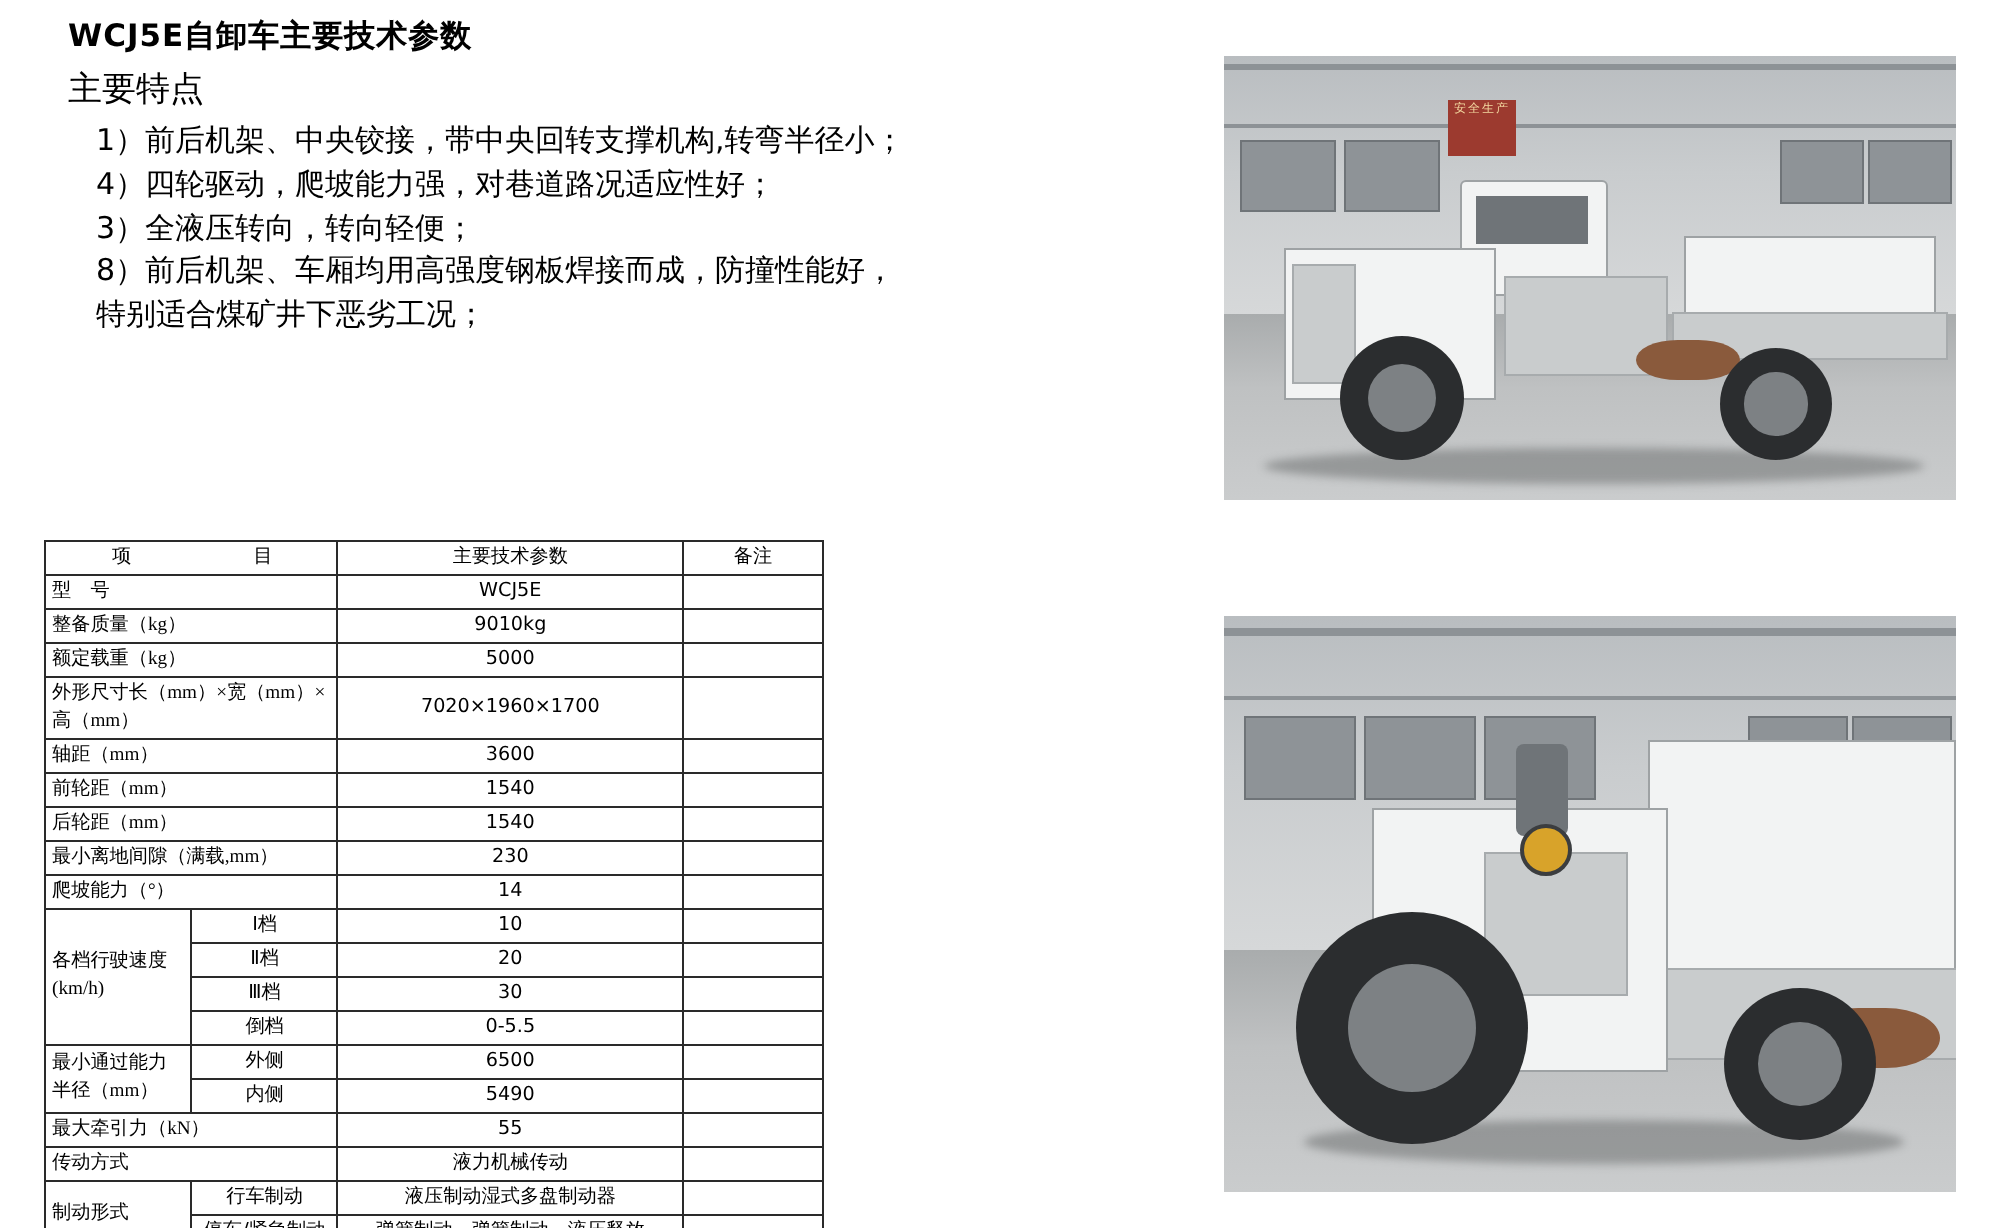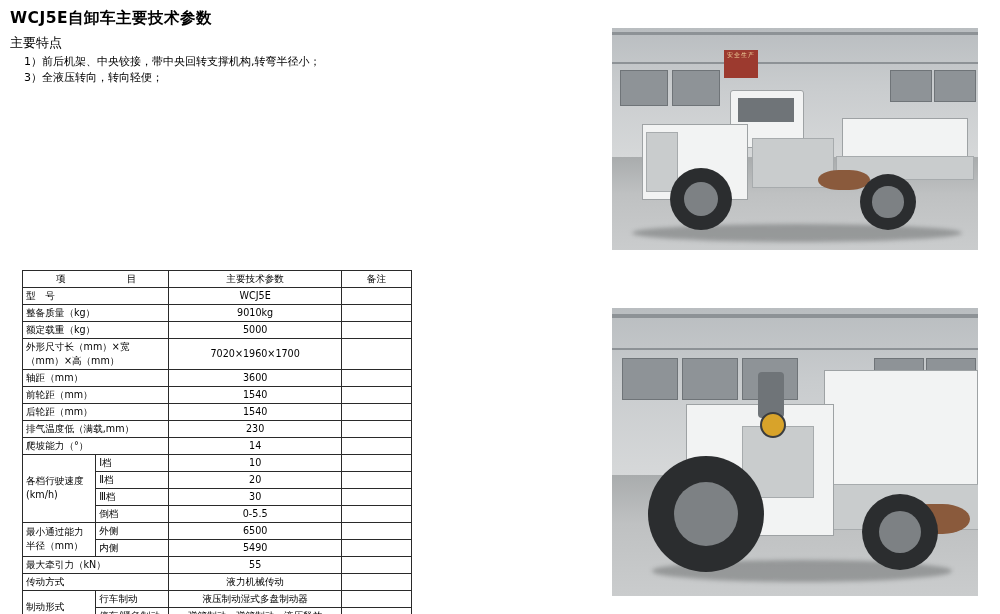--- a/index.html
+++ b/index.html
@@ -16,43 +16,43 @@
     position: relative;
   }
   .page {
     position: relative;
     width: 1000px;
     height: 614px;
   }
   
   .left-col {
     position: absolute;
-    left: 10px;
+    left: 34px;
     top: 8px;
     width: 420px;
   }
   .doc-title {
     font-size: 15.5px;
     font-weight: bold;
     letter-spacing: 0.5px;
     margin: 0 0 6px 0;
     line-height: 1.3;
   }
   .section-label {
-    font-size: 13px;
+    font-size: 17px;
     margin: 0 0 2px 0;
     line-height: 1.4;
   }
   .feature-list {
     margin: 0;
     padding: 0;
     list-style: none;
   }
   .feature-list li {
-    font-size: 11px;
+    font-size: 15px;
     line-height: 1.42;
     text-indent: 0;
     margin-bottom: 0.5px;
     padding-left: 14px;
   }
   
   .spec-table {
     position: absolute;
     left: 22px;
     top: 270px;
@@ -61,34 +61,34 @@
     font-size: 9.6px;
     table-layout: fixed;
   }
   .spec-table td {
     border: 1px solid #2a2a2a;
     padding: 1px 3px;
     line-height: 1.45;
     height: 14px;
     vertical-align: middle;
   }
-  .col-item { width: 118px; }
+  .col-item { width: 118px; font-family: Liberation Serif, serif; }
   .col-sub  { width: 48px; }
   .col-val  { width: 158px; text-align: center; }
   .col-rem  { width: 60px; }
   .hdr td {
     text-align: center;
     font-weight: normal;
   }
   .hdr .col-item {
     text-align: center;
     letter-spacing: 14px;
     padding-left: 18px;
   }
-  .ctr { text-align: left; }
+  .ctr { text-align: center; }
   .two-line { line-height: 1.35; }
 
   
   .photo {
     position: absolute;
     overflow: hidden;
     background: #cfd2d4;
   }
   #photo-top {
     left: 612px;
@@ -183,21 +183,23 @@
 </head>
 <body>
 
 <div class="page">
 
   <div class="left-col">
     <h1 class="doc-title">WCJ5E自卸车主要技术参数</h1>
     <p class="section-label">主要特点</p>
     <ul class="feature-list">
       <li>1）前后机架、中央铰接，带中央回转支撑机构,转弯半径小；</li>
+      <li>4）四轮驱动，爬坡能力强，对巷道路况适应性好；</li>
       <li>3）全液压转向，转向轻便；</li>
+      <li>8）前后机架、车厢均用高强度钢板焊接而成，防撞性能好，特别适合煤矿井下恶劣工况；</li>
     </ul>
   </div>
 
   <table class="spec-table">
     <tbody>
       <tr class="hdr">
         <td class="col-item" colspan="2">项　　目</td>
         <td class="col-val">主要技术参数</td>
         <td class="col-rem ctr">备注</td>
       </tr>
@@ -231,21 +233,21 @@
         <td class="col-item" colspan="2">前轮距（mm）</td>
         <td class="col-val">1540</td>
         <td class="col-rem"></td>
       </tr>
       <tr>
         <td class="col-item" colspan="2">后轮距（mm）</td>
         <td class="col-val">1540</td>
         <td class="col-rem"></td>
       </tr>
       <tr>
-        <td class="col-item" colspan="2">排气温度低（满载,mm）</td>
+        <td class="col-item" colspan="2">最小离地间隙（满载,mm）</td>
         <td class="col-val">230</td>
         <td class="col-rem"></td>
       </tr>
       <tr>
         <td class="col-item" colspan="2">爬坡能力（°）</td>
         <td class="col-val">14</td>
         <td class="col-rem"></td>
       </tr>
 
       <tr>

